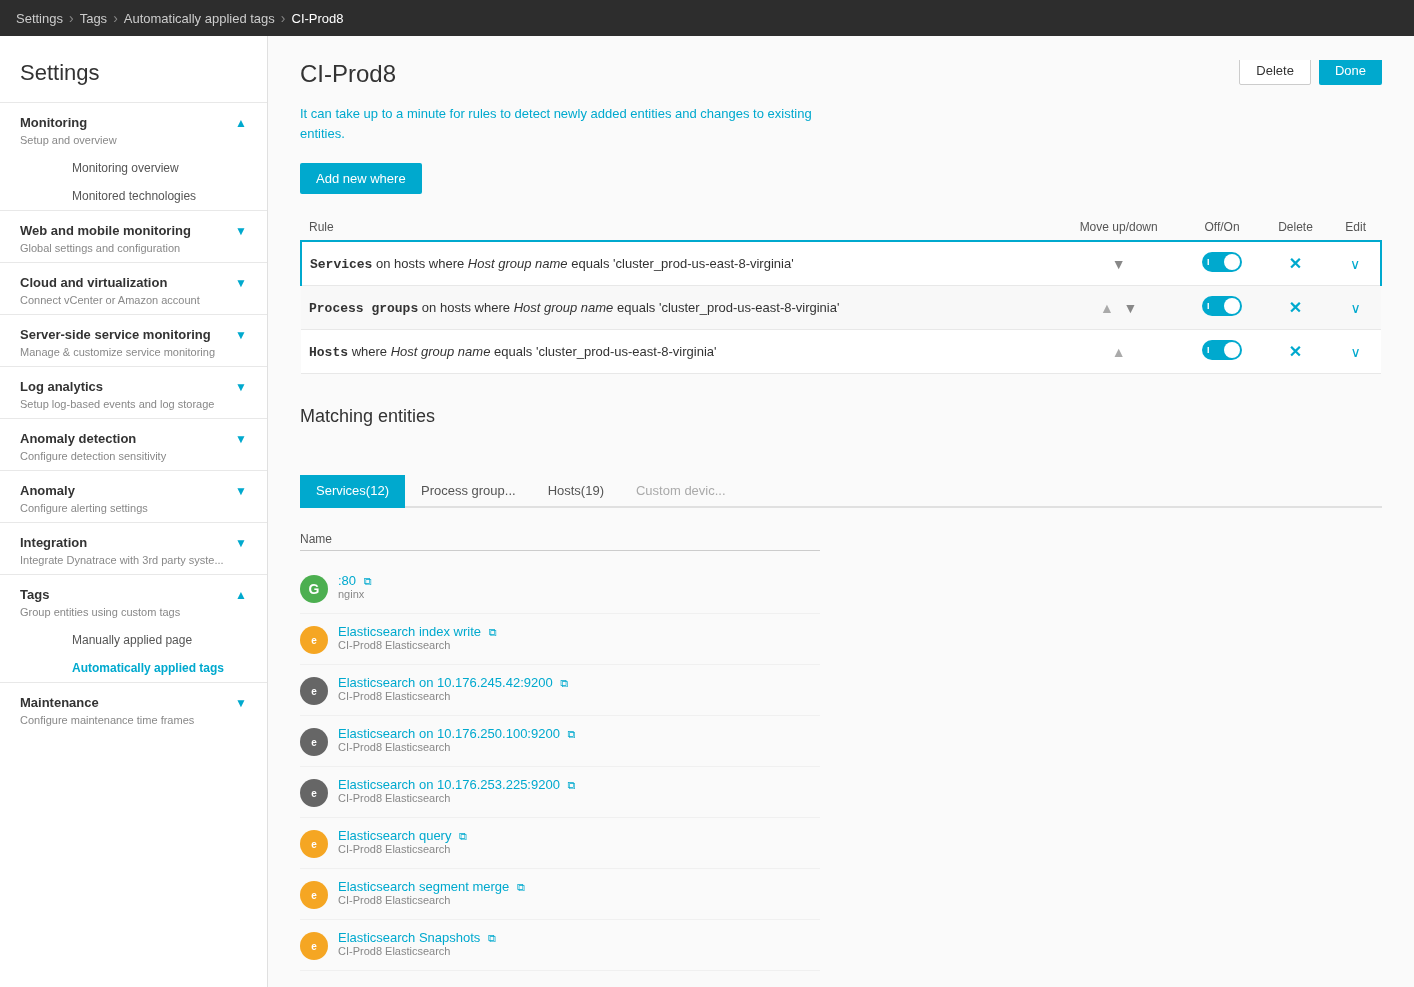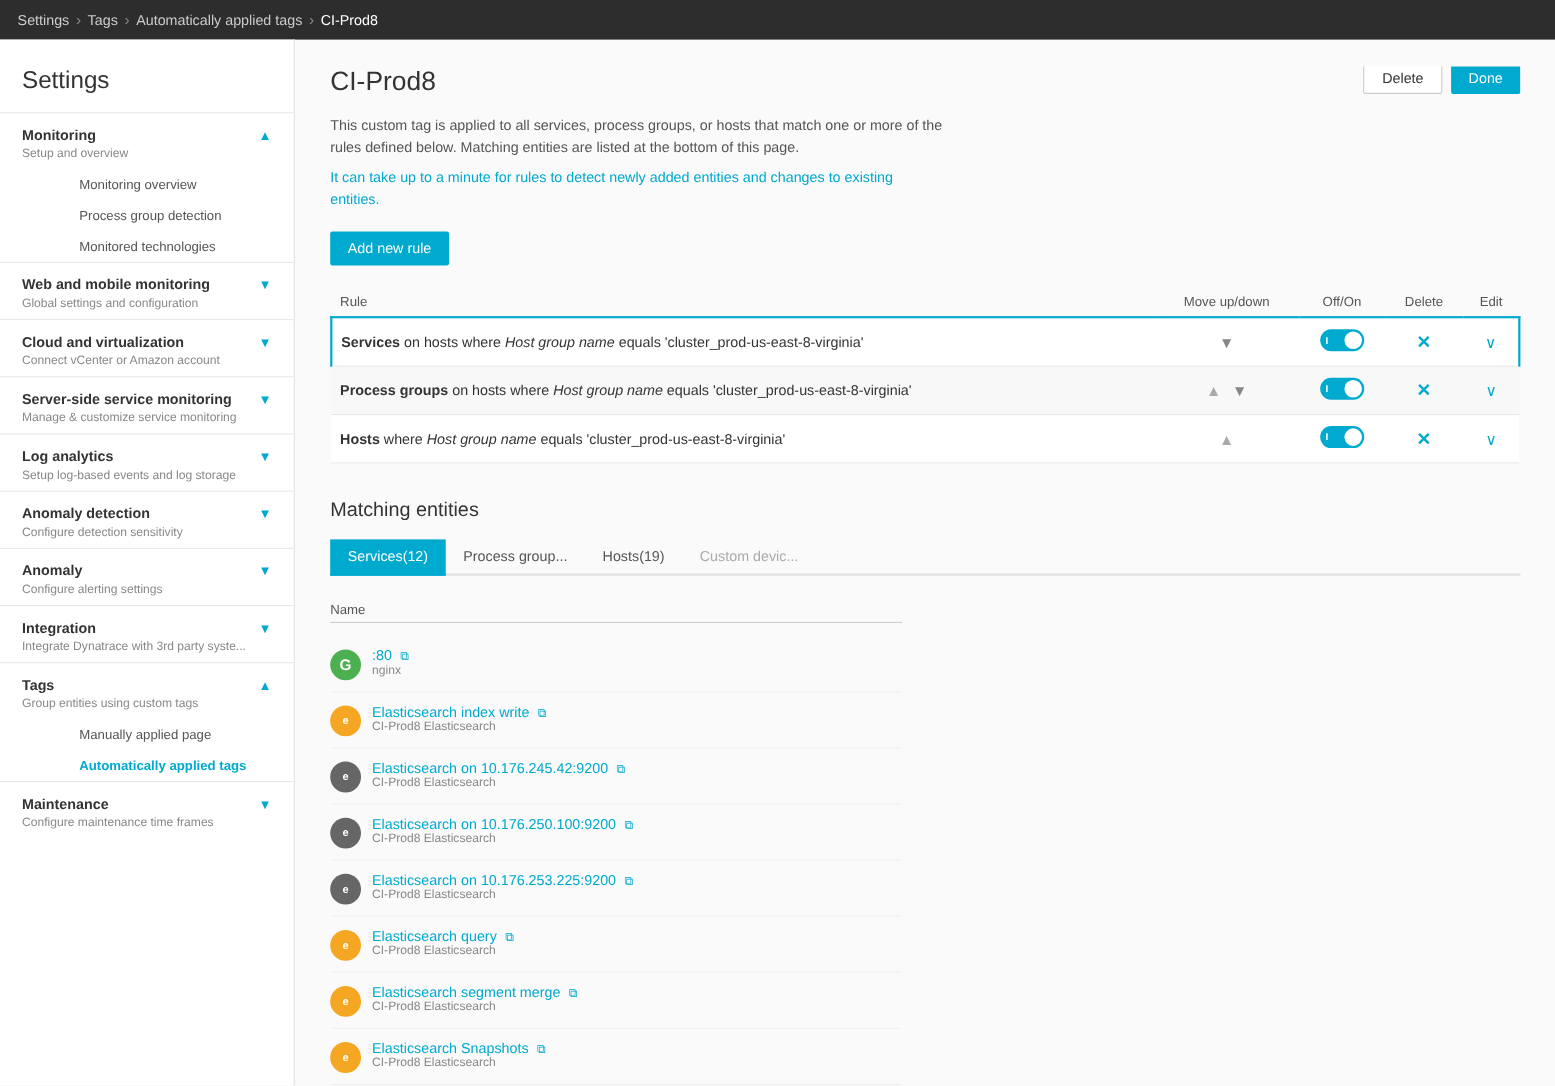--- a/index.html
+++ b/index.html
@@ -165,21 +165,21 @@
     .rules-table tbody tr {
       border-bottom: 1px solid #e8e8e8;
       background: #fff;
     }
     .rules-table tbody td {
       padding: 10px 8px;
       font-size: 13px;
       vertical-align: middle;
     }
     .rule-text { color: #333; }
-    .rule-text strong { font-weight: 600; }
+    .rule-text strong { font-weight: 600; font-family: Liberation Mono, monospace; }
     .rule-text em { font-style: italic; }
     .col-move { text-align: center; white-space: nowrap; }
     .col-toggle { text-align: center; }
     .col-delete { text-align: center; }
     .col-edit { text-align: center; }
 
     .arrow-up, .arrow-down {
       cursor: pointer;
       color: #888;
       font-size: 14px;
@@ -229,20 +229,21 @@
       border-bottom: 2px solid #e0e0e0;
       margin-bottom: 20px;
     }
     .tab {
       padding: 8px 16px;
       font-size: 13px;
       cursor: pointer;
       color: #555;
       border-bottom: 2px solid transparent;
       margin-bottom: -2px;
+      margin-top: 32px;
     }
     .tab.active {
       background: #00a9ce;
       color: #fff;
       border-bottom: 2px solid #00a9ce;
     }
     .tab.inactive { color: #aaa; cursor: default; }
 
     
     .entity-col-header {
@@ -313,21 +314,20 @@
   <div class="sidebar">
     <div class="sidebar-title">Settings</div>
 
     <div class="sidebar-section">
       <div class="sidebar-section-header">
         <span class="sidebar-section-title">Monitoring</span>
         <span class="sidebar-chevron">▲</span>
       </div>
       <div class="sidebar-section-subtitle">Setup and overview</div>
       <div class="sidebar-item">Monitoring overview</div>
-      <div class="sidebar-item">Process group detection</div>
       <div class="sidebar-item">Monitored technologies</div>
     </div>
 
     <div class="sidebar-section">
       <div class="sidebar-section-header">
         <span class="sidebar-section-title">Web and mobile monitoring</span>
         <span class="sidebar-chevron">▼</span>
       </div>
       <div class="sidebar-section-subtitle">Global settings and configuration</div>
     </div>
@@ -401,24 +401,23 @@
 
   <div class="main">
     <div style="overflow: hidden;">
       <div class="page-actions">
         <button class="btn-delete">Delete</button>
         <button class="btn-done">Done</button>
       </div>
       <h1 class="page-title">CI-Prod8</h1>
     </div>
 
-    <p class="description">This custom tag is applied to all services, process groups, or hosts that match one or more of the rules defined below. Matching entities are listed at the bottom of this page.</p>
     <p class="description-note">It can take up to a minute for rules to detect newly added entities and changes to existing entities.</p>
 
-    <button class="btn-add-rule">Add new rule</button>
+    <button class="btn-add-rule">Add new where</button>
 
     
     <table class="rules-table">
       <thead>
         <tr>
           <th>Rule</th>
           <th class="center">Move up/down</th>
           <th class="center">Off/On</th>
           <th class="center">Delete</th>
           <th class="center">Edit</th>

